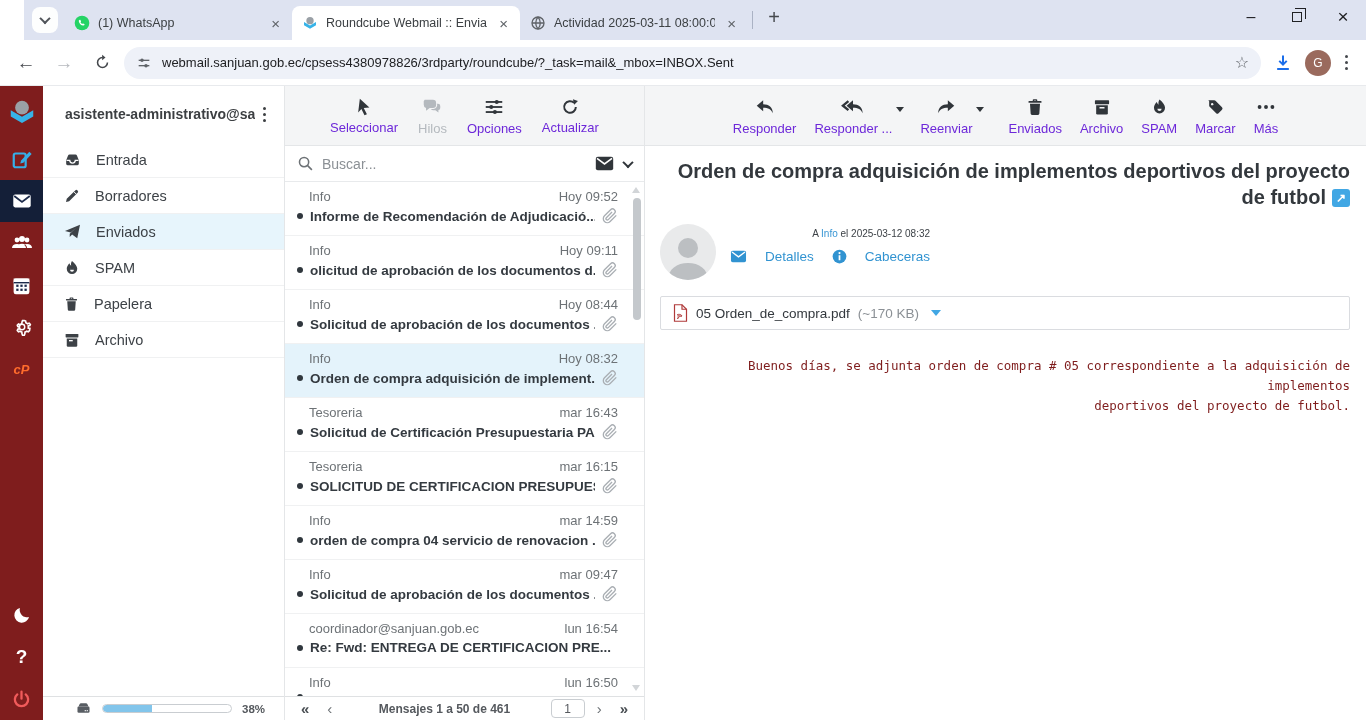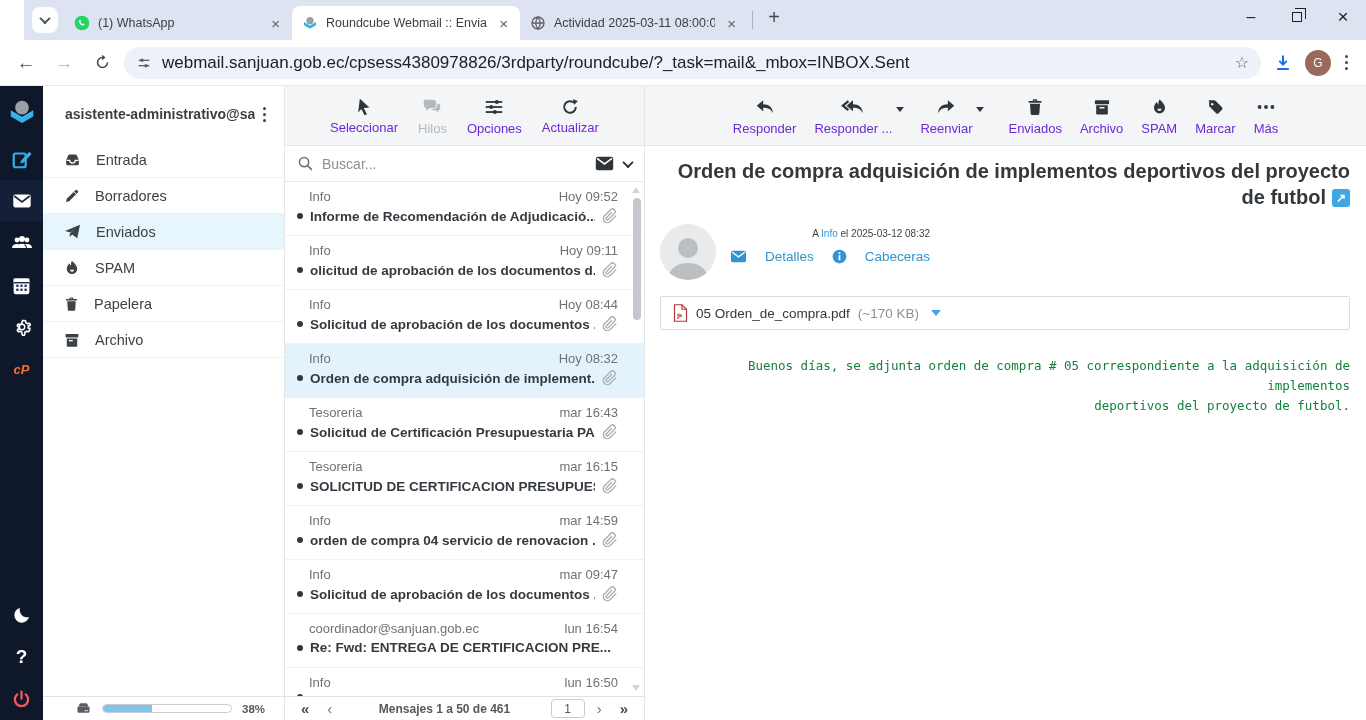--- a/index.html
+++ b/index.html
@@ -21,31 +21,31 @@
   .win-controls { position:absolute; right:0; top:0; height:34px; display:flex; align-items:center; }
   .win-btn { width:46px; height:34px; display:flex; align-items:center; justify-content:center; font-size:16px; color:#202124; cursor:pointer; }
   .restore-glyph { width:10px; height:10px; border:1.2px solid #202124; position:relative; background:#dee3f1; }
   .restore-glyph:before { content:""; position:absolute; left:2px; bottom:2px; width:10px; height:10px; border:1.2px solid #202124; border-bottom:none; border-left:none; }
 
   
   .chrome-toolbar { height:46px; background:#fff; display:flex; align-items:center; padding:0 10px; gap:6px; flex:none; border-bottom:1px solid #e8eaed; }
   .nav-btn { width:32px; height:32px; display:flex; align-items:center; justify-content:center; font-size:19px; color:#45484d; border-radius:50%; cursor:pointer; }
   .nav-btn.disabled { color:#b6b9be; }
   .url-pill { flex:1; height:32px; background:#eef1f8; border-radius:16px; display:flex; align-items:center; padding:0 12px; gap:10px; }
-  .url-text { flex:1; font-size:17px; color:#202124; white-space:nowrap; overflow:hidden; }
+  .url-text { flex:1; font-size:13px; color:#202124; white-space:nowrap; overflow:hidden; }
   .star { font-size:16px; color:#5f6368; cursor:pointer; }
   .avatar-g { width:26px; height:26px; border-radius:50%; background:#9a6a5d; color:#fff; font-size:12px; display:flex; align-items:center; justify-content:center; cursor:pointer; }
   .dots-v { display:flex; flex-direction:column; gap:3px; padding:6px 8px; cursor:pointer; }
   .dots-v i { width:3px; height:3px; border-radius:50%; background:#45484d; }
 
   
   .app { flex:1; display:flex; min-height:0; }
 
   
-  .taskbar { width:43px; background:#0f172a; display:flex; flex-direction:column; align-items:center; flex:none; }
+  .taskbar { width:43px; background:#7f1d1d; display:flex; flex-direction:column; align-items:center; flex:none; }
   .tb-item { width:43px; height:42px; display:flex; align-items:center; justify-content:center; cursor:pointer; }
   .tb-item.logo { height:52px; cursor:default; }
   .tb-item.active { background:#141f38; }
   .tb-bottom { margin-top:auto; display:flex; flex-direction:column; align-items:center; }
   .cp-text { color:#ff6c2c; font-size:13px; font-weight:bold; font-style:italic; }
   .q-mark { color:#fff; font-size:19px; font-weight:bold; }
 
   
   .folders-col { width:242px; flex:none; display:flex; flex-direction:column; border-right:1px solid #e4e6e8; background:#fff; min-height:0; }
   .folders-header { height:56px; display:flex; align-items:center; padding:0 10px 0 22px; flex:none; }
@@ -99,21 +99,21 @@
   .sender-avatar { width:56px; height:56px; border-radius:50%; background:#e9eaeb; flex:none; overflow:hidden; display:flex; align-items:flex-end; justify-content:center; }
   .sender-lines { padding-top:4px; }
   .to-line { font-size:10px; color:#3d4247; }
   .to-line a { color:#3996d4; text-decoration:none; cursor:pointer; }
   .meta-line { display:flex; align-items:center; gap:18px; margin-top:10px; }
   .meta-link { display:flex; align-items:center; gap:18px; font-size:13.5px; color:#3193d1; cursor:pointer; }
   .attach-box { margin-top:16px; border:1px solid #dadce0; border-radius:2px; height:34px; display:flex; align-items:center; gap:8px; padding:0 12px; }
   .attach-name { font-size:13.5px; color:#33383d; }
   .attach-size { font-size:13.5px; color:#8b9095; }
   .attach-caret { width:0; height:0; border-left:5px solid transparent; border-right:5px solid transparent; border-top:6px solid #41a7e4; margin-left:4px; cursor:pointer; }
-  .mail-body { margin-top:26px; font-family:"DejaVu Sans Mono", monospace; font-size:12.5px; line-height:20px; color:#15803d; white-space:pre-line; }
+  .mail-body { margin-top:26px; font-family:"DejaVu Sans Mono", monospace; font-size:12.5px; line-height:20px; color:#7f1d1d; white-space:pre-line; }
 
   svg { display:block; }
 </style>
 </head>
 <body>
 
 <div class="screen">
 
   <div class="tabstrip">
     <div class="tab-search">

